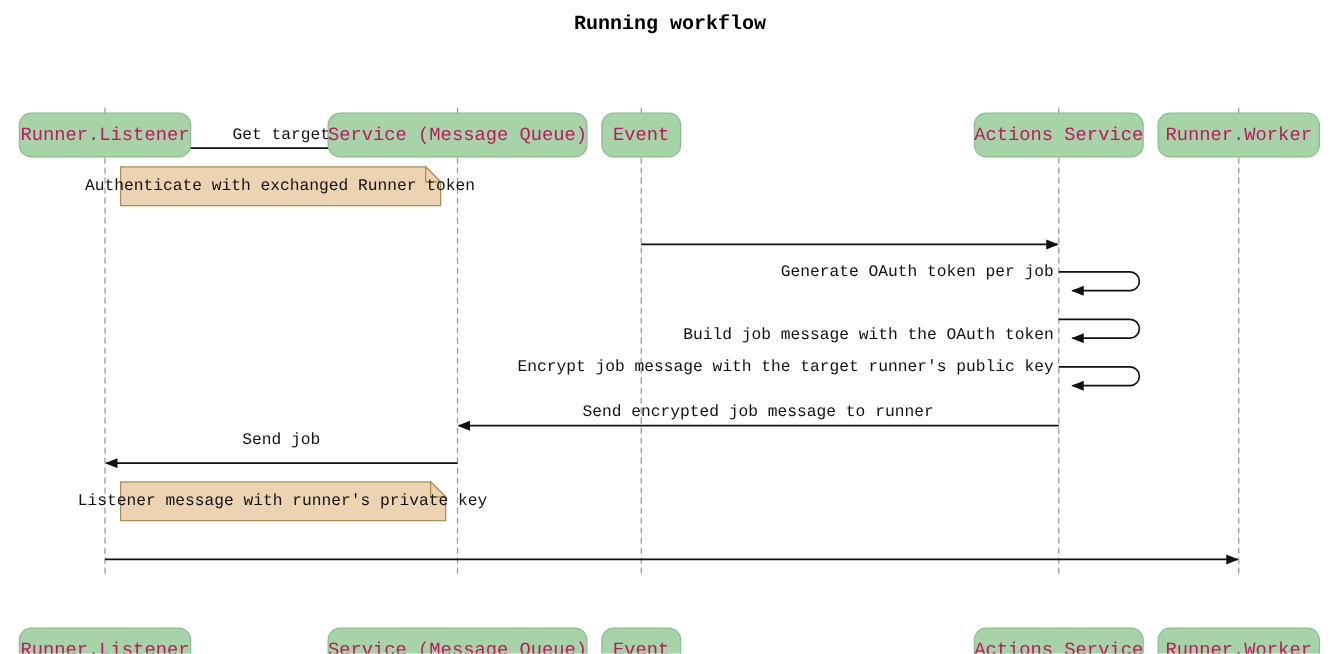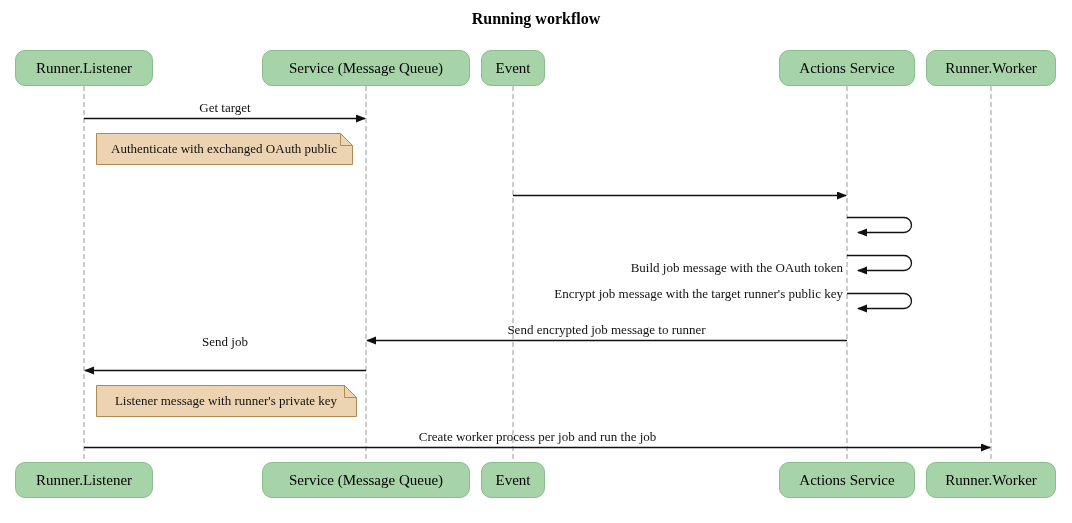--- a/index.html
+++ b/index.html
@@ -1,38 +1,38 @@
 <!DOCTYPE html>
 <html style="--background: #FFFFFF; --actor-fill: #A7D3A8; --actor-border: #89BD8B; --note-fill: #ECD4B2; --note-border: #AE8A55; --lifeline: #999999; --line: #111111; --text: #111111;"><head>
 <meta charset="utf-8">
 <style>
   html,body { margin:0; padding:0; background:#fff; }
   .canvas {
     position:relative; width:1072px; height:523px; overflow:hidden;
     background:var(--background,#fff);
-    font-family:Liberation Serif, serif;
+    font-family:Liberation Mono, monospace;
     color:var(--text,#111);
   }
   .diagram-title {
     position:absolute; top:10px; left:0; width:1072px;
     text-align:center; font-size:16px; font-weight:bold; color:#000;
   }
   svg.layer { position:absolute; top:0; left:0; }
   .lifeline { stroke:var(--lifeline,#999); stroke-width:1; stroke-dasharray:5,3; }
   .msg-line { stroke:var(--line,#111); stroke-width:1.3; fill:none; }
   .arrow-head { fill:var(--line,#111); }
   .note-shape  { fill:var(--note-fill,#ECD4B2); stroke:var(--note-border,#AE8A55); stroke-width:1; }
   .note-fold   { fill:var(--note-fill,#ECD4B2); stroke:var(--note-border,#AE8A55); stroke-width:1; }
   .actor {
     position:absolute; height:36px; box-sizing:border-box;
     background:var(--actor-fill,#A7D3A8);
     border:1px solid var(--actor-border,#89BD8B);
     border-radius:10px;
     display:flex; align-items:center; justify-content:center;
-    font-size:15px; color:#000000; white-space:nowrap;
+    font-size:15px; color:#be185d; white-space:nowrap;margin-top:40px;
   }
   .actor.top    { top:50px; }
   .actor.bottom { top:462px; }
   .msg-label {
     position:absolute; font-size:13px; line-height:15px; color:var(--text,#111);
     text-align:center; white-space:nowrap;
   }
   .msg-label.self { text-align:right; }
   .note-label {
     position:absolute; font-size:13px; color:var(--text,#111);
@@ -101,22 +101,22 @@
       <span>Event</span>
     </div>
   <div class="actor bottom" style="left:779px;width:136px">
       <span>Actions Service</span>
     </div>
   <div class="actor bottom" style="left:926px;width:130px">
       <span>Runner.Worker</span>
     </div>
 
   <div class="msg-label" style="left:84px;top:100px;width:282px">Get target</div>
+  <div class="msg-label self" style="left:400px;top:210px;width:443px">Generate OAuth token per job</div>
   <div class="msg-label self" style="left:400px;top:260px;width:443px">Build job message with the OAuth token</div>
   <div class="msg-label" style="left:366px;top:322px;width:481px">Send encrypted job message to runner</div>
   <div class="msg-label self" style="left:400px;top:286px;width:443px">Encrypt job message with the target runner's public key</div>
-  <div class="msg-label" style="left:84px;top:334px;width:282px">Send job</div>
-  <div class="msg-label" style="left:84px;top:429px;width:907px">Create worker process per job and run the job</div>
+  <div class="msg-label" style="left:84px;top:344px;width:282px">Send job</div>
 
-  <div class="note-label" style="left:96px;top:133px;width:256px;height:31px">Authenticate with exchanged OAuth public</div>
+  <div class="note-label" style="left:96px;top:133px;width:256px;height:31px">Authenticate with exchanged Runner token</div>
   <div class="note-label" style="left:96px;top:385px;width:260px;height:31px">Listener message with runner's private key</div>
 
 </div>
 
 </body></html>

